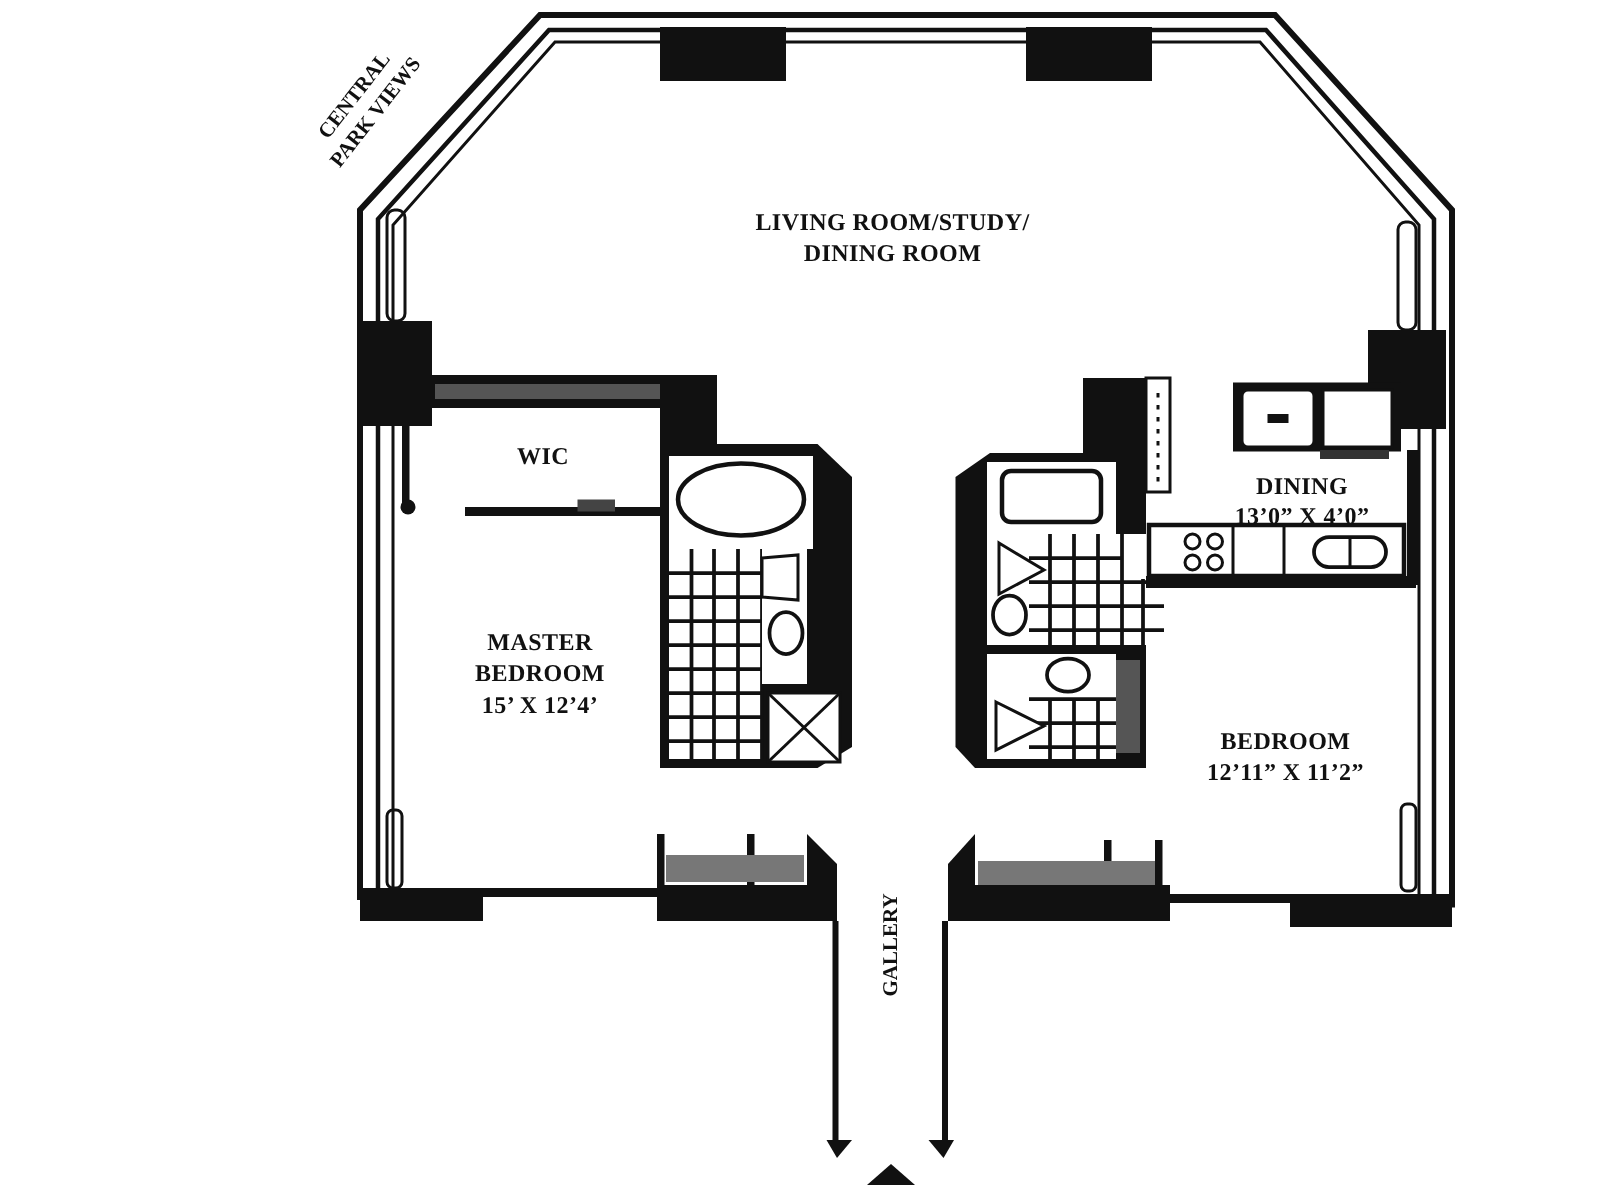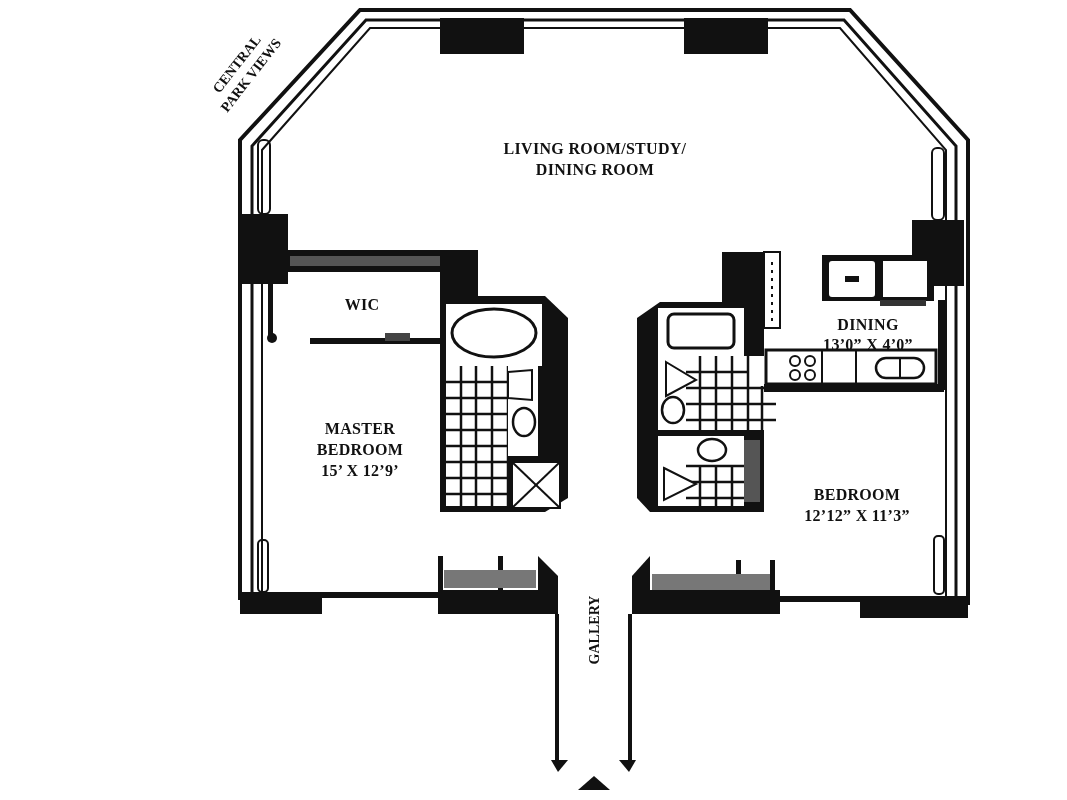--- a/index.html
+++ b/index.html
@@ -186,28 +186,28 @@
   <span>DINING ROOM</span>
 </div>
 
 <div class="lbl" style="left:322px; top:294px; width:80px;">
   <span>WIC</span>
 </div>
 
 <div class="lbl" style="left:290px; top:418px; width:140px;">
   <span>MASTER</span>
   <span>BEDROOM</span>
-  <span>15’ X 12’9’</span>
+  <span>15’ X 12’4’</span>
 </div>
 
 <div class="lbl" style="left:808px; top:315px; width:120px; line-height:20px;">
   <span>DINING</span>
   <span>13’0” X 4’0”</span>
 </div>
 
 <div class="lbl" style="left:782px; top:484px; width:150px;">
   <span>BEDROOM</span>
-  <span>12’12” X 11’3”</span>
+  <span>12’11” X 11’2”</span>
 </div>
 
 <div class="rot-gal">
   <span>GALLERY</span>
 </div>
 
 </body></html>

